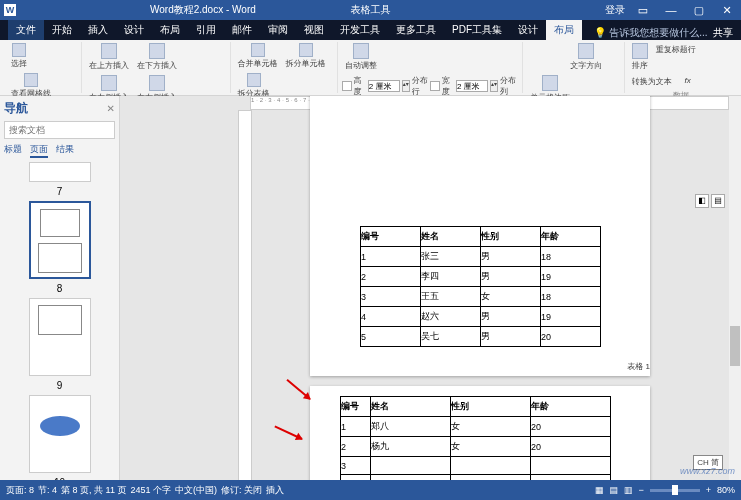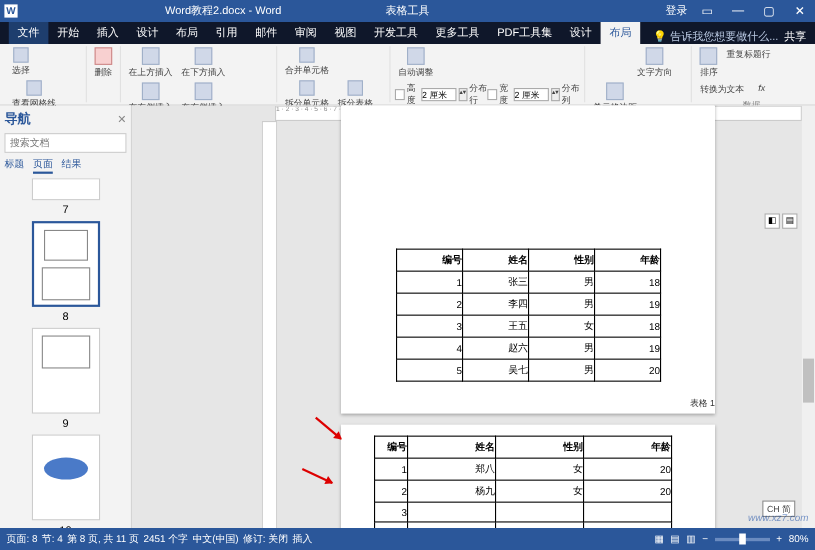--- a/index.html
+++ b/index.html
@@ -41,21 +41,21 @@
 .thumb.sel{border:2px solid #2b579a}
 .canvas{flex:1;background:#e6e6e6;position:relative;overflow:hidden}
 .vscroll{position:absolute;right:0;top:0;width:12px;height:100%;background:#f0f0f0}
 .vscroll .vthumb{position:absolute;left:1px;width:10px;height:40px;background:#c0c0c0;top:230px}
 .ruler-h{position:absolute;top:0;left:130px;right:12px;height:14px;background:#fff;border:1px solid #ccc;font-size:6px;color:#888;overflow:hidden}
 .ruler-v{position:absolute;top:14px;left:118px;width:14px;bottom:0;background:#fff;border:1px solid #ccc}
 .page{position:absolute;background:#fff;box-shadow:0 1px 3px rgba(0,0,0,0.3);left:190px}
 .page1{top:-180px;width:340px;height:460px}
 .page2{top:290px;width:340px;height:460px}
 .dtable{border-collapse:collapse;margin:0 auto}
-.dtable td,.dtable th{border:1px solid #000;font-size:9px;text-align:right;padding:3px 0}
+.dtable td,.dtable th{border:1px solid #000;font-size:9px;text-align:left;padding:3px 0}
 .t1{position:absolute;top:310px;left:50px}
 .t1 th,.t1 td{width:60px;height:16px}
 .t1cap{position:absolute;top:445px;left:0;width:100%;text-align:right;font-size:8px;color:#333}
 .t2{position:absolute;top:10px;left:30px}
 .t2 th,.t2 td{height:18px}
 .t2 .c1{width:30px}
 .t2 .c2{width:80px}
 .t2 .c3{width:80px}
 .t2 .c4{width:80px}
 .arrow{position:absolute;width:30px;height:2px;background:#d00;transform-origin:right center}
@@ -120,29 +120,20 @@
         </div>
       <div class="rbtn">
           <div class="ic sm"></div>
           <div class="lbl">属性</div>
         </div>
     </div>
     <div class="gname">表</div>
   </div>
   <div class="rgroup">
     <div class="icons">
-        <div class="rbtn">
-          <div class="ic" style="background:#f8d0d0;border-color:#c88"></div>
-          <div class="lbl">删除</div>
-        </div>
-      </div>
-    <div class="gname"></div>
-  </div>
-  <div class="rgroup">
-    <div class="icons">
       <div class="rbtn">
           <div class="ic"></div>
           <div class="lbl">在上方插入</div>
         </div>
       <div class="rbtn">
           <div class="ic"></div>
           <div class="lbl">在下方插入</div>
         </div>
       <div class="rbtn">
           <div class="ic"></div>

